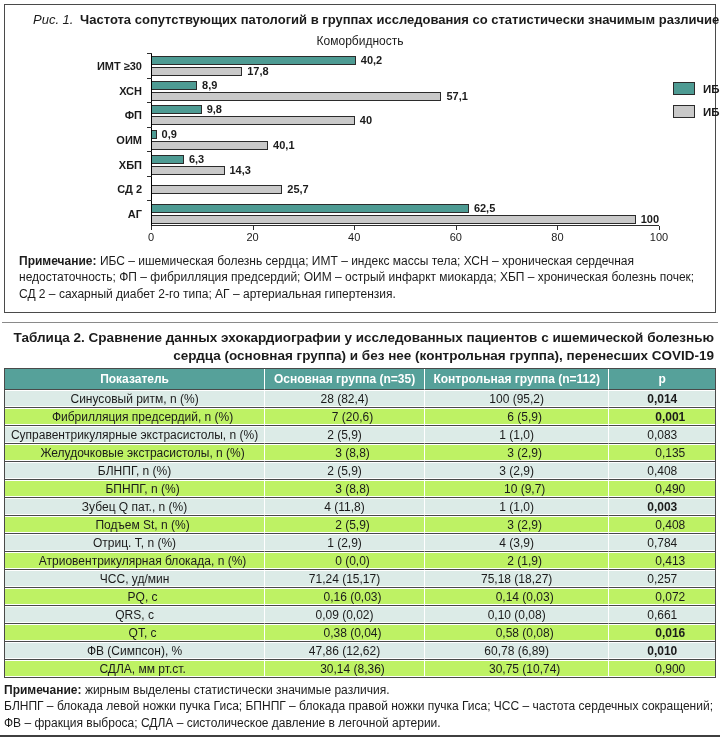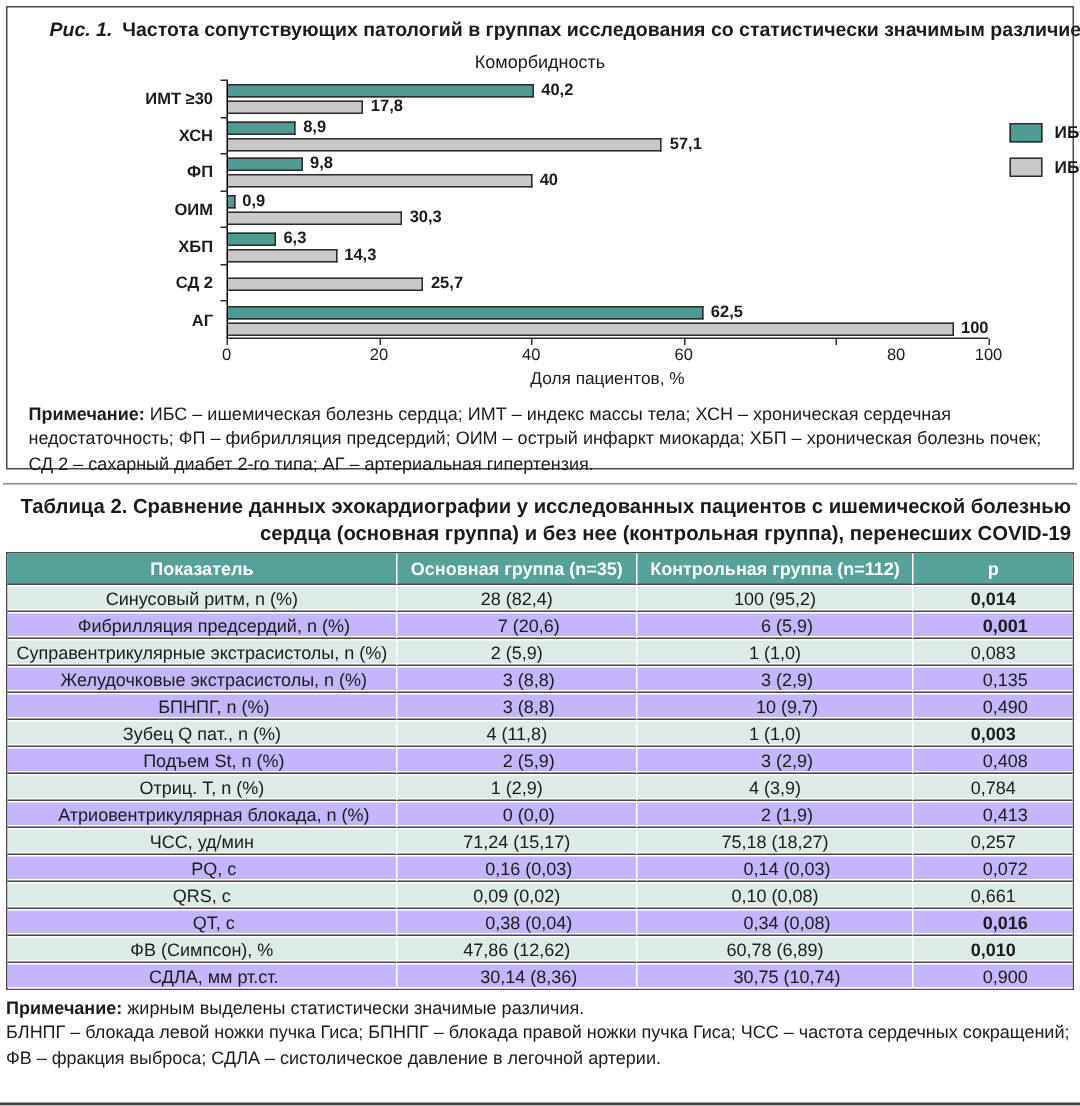--- a/index.html
+++ b/index.html
@@ -5,21 +5,21 @@
   * { margin:0; padding:0; box-sizing:border-box; }
   html,body { width:720px; height:737px; background:#fff; overflow:hidden;
     font-family:"Liberation Sans", sans-serif; color:#1b1b1b; }
   .page { width:720px; height:737px; position:relative; background:#fff;
     border-bottom:2px solid #3f3f3f; }
 
   
   .figure-box { position:absolute; left:4px; top:4px; width:712px; height:309px;
     border:1px solid #4a4a4a; background:#fff; padding:7px 14px 4px 14px; }
   .fig-caption { font-size:13px; font-weight:bold; padding-left:14px; white-space:nowrap; }
-  .fig-caption .fig-num { font-style:italic; font-weight:bold; padding-right:3px; }
+  .fig-caption .fig-num { font-style:italic; font-weight:normal; padding-right:3px; }
   .chart-title { text-align:center; font-size:12px; margin:7px 0 6px 0; }
 
   .chart-wrap { position:relative; margin-left:132px; width:508px; }
   .plot { position:relative; width:508px; height:172px;
     border-left:1px solid #000000; border-bottom:1px solid #2e2e2e; }
   .group { position:relative; display:flex; flex-direction:column; justify-content:center;
     gap:2px; height:24.57px; }
   .group .ytick { position:absolute; left:-5px; top:-1px; width:5px; height:1px; background:#2e2e2e; }
   .cat-label { position:absolute; left:-132px; width:122px; top:50%; transform:translateY(-50%);
     text-align:right; font-size:11px; font-weight:bold; white-space:nowrap; }
@@ -53,21 +53,21 @@
   table.cmp col.c3 { width:26%; }  table.cmp col.c4 { width:15%; }
   table.cmp th { background:#56a19a; color:#fff; font-weight:bold; font-size:12px;
     padding:3px 4px; text-align:center; border-bottom:1px solid #4a4a4a; }
   table.cmp th + th { border-left:1px solid #fff; }
   table.cmp td { text-align:center; padding:1.5px 4px;
     border-bottom:1px solid #4a4a4a;
     box-shadow: inset 0 1px 0 #fff, inset 0 -1px 0 #fff; }
   table.cmp td + td { border-left:1px solid #fff; }
   table.cmp tr:last-child td { border-bottom:none; }
   table.cmp tr.even td { background:#dcebe7; }
-  table.cmp tr.odd td { background:#c4b5fd;padding-left:20px; }
+  table.cmp tr.odd td { background:#bef264;padding-left:20px; }
   table.cmp td.sig { font-weight:bold; }
 
   .table-note { font-size:12px; line-height:1.36; padding:4px 6px 0 4px; }
   .table-note b { font-weight:bold; }
 </style>
 </head>
 <body>
 
 <div class="page">
 
@@ -118,21 +118,21 @@
           </div>
           <div class="group">
             <div class="ytick"></div>
             <div class="cat-label">ОИМ</div>
             <div class="bar-row">
               <div class="bar" style="width: 0.9%; background: rgb(78, 155, 147);"></div>
               <span class="val">0,9</span>
             </div>
             <div class="bar-row">
               <div class="bar" style="width: 22.9%; background: rgb(201, 201, 201);"></div>
-              <span class="val">30,3</span>
+              <span class="val">40,1</span>
             </div>
           </div>
           <div class="group">
             <div class="ytick"></div>
             <div class="cat-label">ХБП</div>
             <div class="bar-row">
               <div class="bar" style="width: 6.3%; background: rgb(78, 155, 147);"></div>
               <span class="val">6,3</span>
             </div>
             <div class="bar-row">
@@ -167,24 +167,23 @@
           <i style="left: 40%;"></i>
           <i style="left: 60%;"></i>
           <i style="left: 80%;"></i>
           <i style="left: 100%;"></i>
         </div>
       <div class="xlabels">
           <span style="left: 0%;">0</span>
           <span style="left: 20%;">20</span>
           <span style="left: 40%;">40</span>
           <span style="left: 60%;">60</span>
-          <span style="left: 80%; margin-left: 40px;">80</span>
+          <span style="left: 80%;">80</span>
           <span style="left: 100%;">100</span>
         </div>
-      <div class="x-axis-title">Доля пациентов, %</div>
       <div class="legend">
         <div class="legend-item">
           <span class="legend-swatch" style="background: rgb(78, 155, 147);"></span>
           <span class="legend-label">ИБС – НЕТ</span>
         </div>
         <div class="legend-item">
           <span class="legend-swatch" style="background: rgb(201, 201, 201);"></span>
           <span class="legend-label">ИБС – ДА</span>
         </div>
       </div>
@@ -233,20 +232,26 @@
             <td>2 (5,9)</td>
             <td>1 (1,0)</td>
             <td>0,083</td>
           </tr>
           <tr class="odd">
             <td>Желудочковые экстрасистолы, n (%)</td>
             <td>3 (8,8)</td>
             <td>3 (2,9)</td>
             <td>0,135</td>
           </tr>
+          <tr class="even">
+            <td>БЛНПГ, n (%)</td>
+            <td>2 (5,9)</td>
+            <td>3 (2,9)</td>
+            <td>0,408</td>
+          </tr>
           <tr class="odd">
             <td>БПНПГ, n (%)</td>
             <td>3 (8,8)</td>
             <td>10 (9,7)</td>
             <td>0,490</td>
           </tr>
           <tr class="even">
             <td>Зубец Q пат., n (%)</td>
             <td>4 (11,8)</td>
             <td>1 (1,0)</td>
@@ -284,21 +289,21 @@
           </tr>
           <tr class="even">
             <td>QRS, с</td>
             <td>0,09 (0,02)</td>
             <td>0,10 (0,08)</td>
             <td>0,661</td>
           </tr>
           <tr class="odd">
             <td>QT, с</td>
             <td>0,38 (0,04)</td>
-            <td>0,34 (0,08)</td>
+            <td>0,58 (0,08)</td>
             <td class="sig">0,016</td>
           </tr>
           <tr class="even">
             <td>ФВ (Симпсон), %</td>
             <td>47,86 (12,62)</td>
             <td>60,78 (6,89)</td>
             <td class="sig">0,010</td>
           </tr>
           <tr class="odd">
             <td>СДЛА, мм рт.ст.</td>

